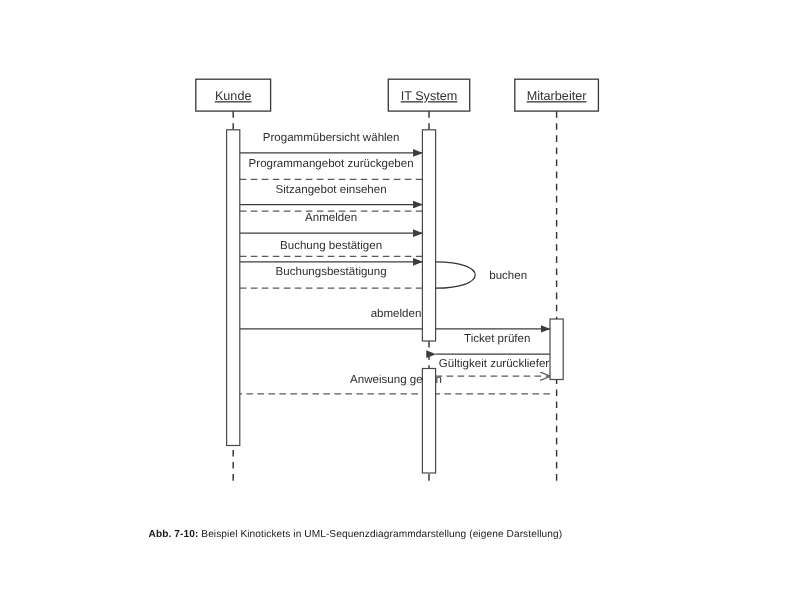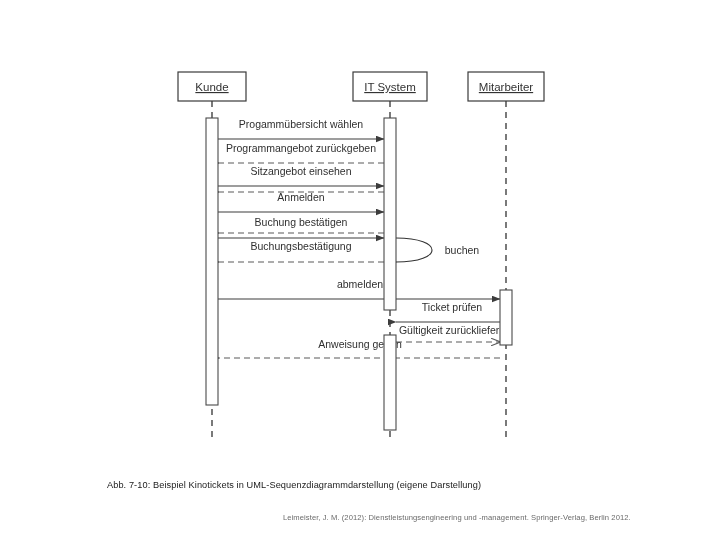--- a/index.html
+++ b/index.html
@@ -82,21 +82,21 @@
   .caption {
     position: absolute;
     left: 107px;
     top: 10px;
     font-family: "Liberation Sans", sans-serif;
     font-size: 9.2px;
     color: #1a1a1a;
     white-space: nowrap;
     letter-spacing: 0.01em;
   }
-  .caption b { font-weight: normal; }
+  .caption b { font-weight: bold; margin-left: 28px; }
   .source {
     position: absolute;
     left: 283px;
     top: 43px;
     font-family: "Liberation Sans", sans-serif;
     font-size: 7.6px;
     color: #6a6a6a;
     white-space: nowrap;
     letter-spacing: 0.01em;
   }
@@ -169,16 +169,15 @@
         <text x="212" y="91" class="actor-label">Kunde</text>
         <rect x="353" y="72" width="74" height="29" class="actor-box"></rect>
         <text x="390" y="91" class="actor-label">IT System</text>
         <rect x="468" y="72" width="76" height="29" class="actor-box"></rect>
         <text x="506" y="91" class="actor-label">Mitarbeiter</text>
       </g>
   </svg>
 
   <div class="caption-area">
     <div class="caption"><b>Abb. 7-10:</b><span> Beispiel Kinotickets in UML-Sequenzdiagrammdarstellung (eigene Darstellung)</span></div>
-    <div class="source">Leimeister, J. M. (2012): Dienstleistungsengineering und -management. Springer-Verlag, Berlin 2012.</div>
   </div>
 
 </div>
 
 </body></html>

